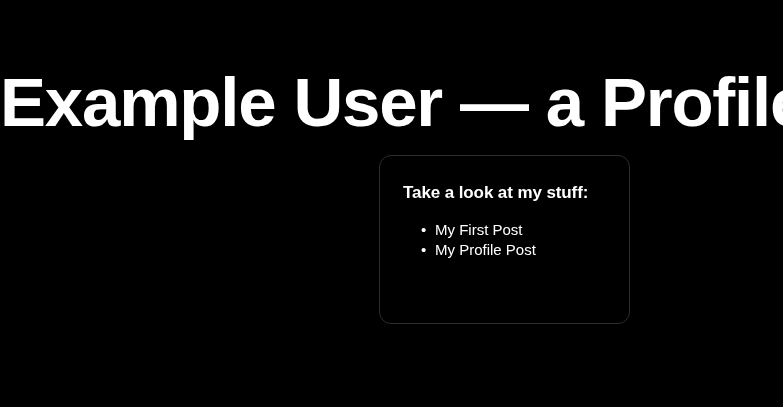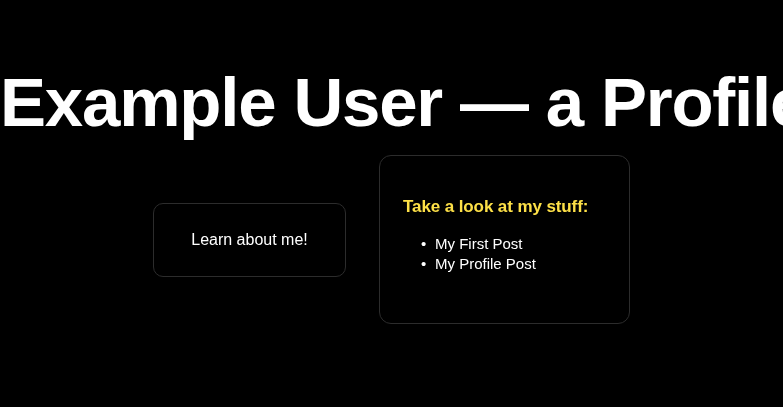--- a/index.html
+++ b/index.html
@@ -79,24 +79,23 @@
     background: #000000;
     border: 1px solid #2c2c2c;
     border-radius: 12px;
     padding: 26px 20px 20px 23px;
   }
 
   .card-heading {
     font-size: 17px;
     font-weight: 700;
     line-height: 22px;
-    color: #fde047;
+    color: #ffffff;
     white-space: nowrap;
     letter-spacing: -0.1px;
-    margin-top: 14px;
   }
 
   .post-list {
     margin-top: 16px;
     padding-left: 32px;
     list-style: none;
   }
 
   .post-item {
     position: relative;
@@ -119,21 +118,20 @@
 </style>
 </head>
 <body>
 
 <div class="page">
 
   <h1 class="page-title">Example User — a Profile</h1>
 
   <div class="content-row">
 
-    <button class="learn-button">Learn about me!</button>
 
     <div class="stuff-card">
       <div class="card-heading">Take a look at my stuff:</div>
 
       <ul class="post-list">
         <li class="post-item">My First Post</li>
         <li class="post-item">My Profile Post</li>
       </ul>
     </div>
 

